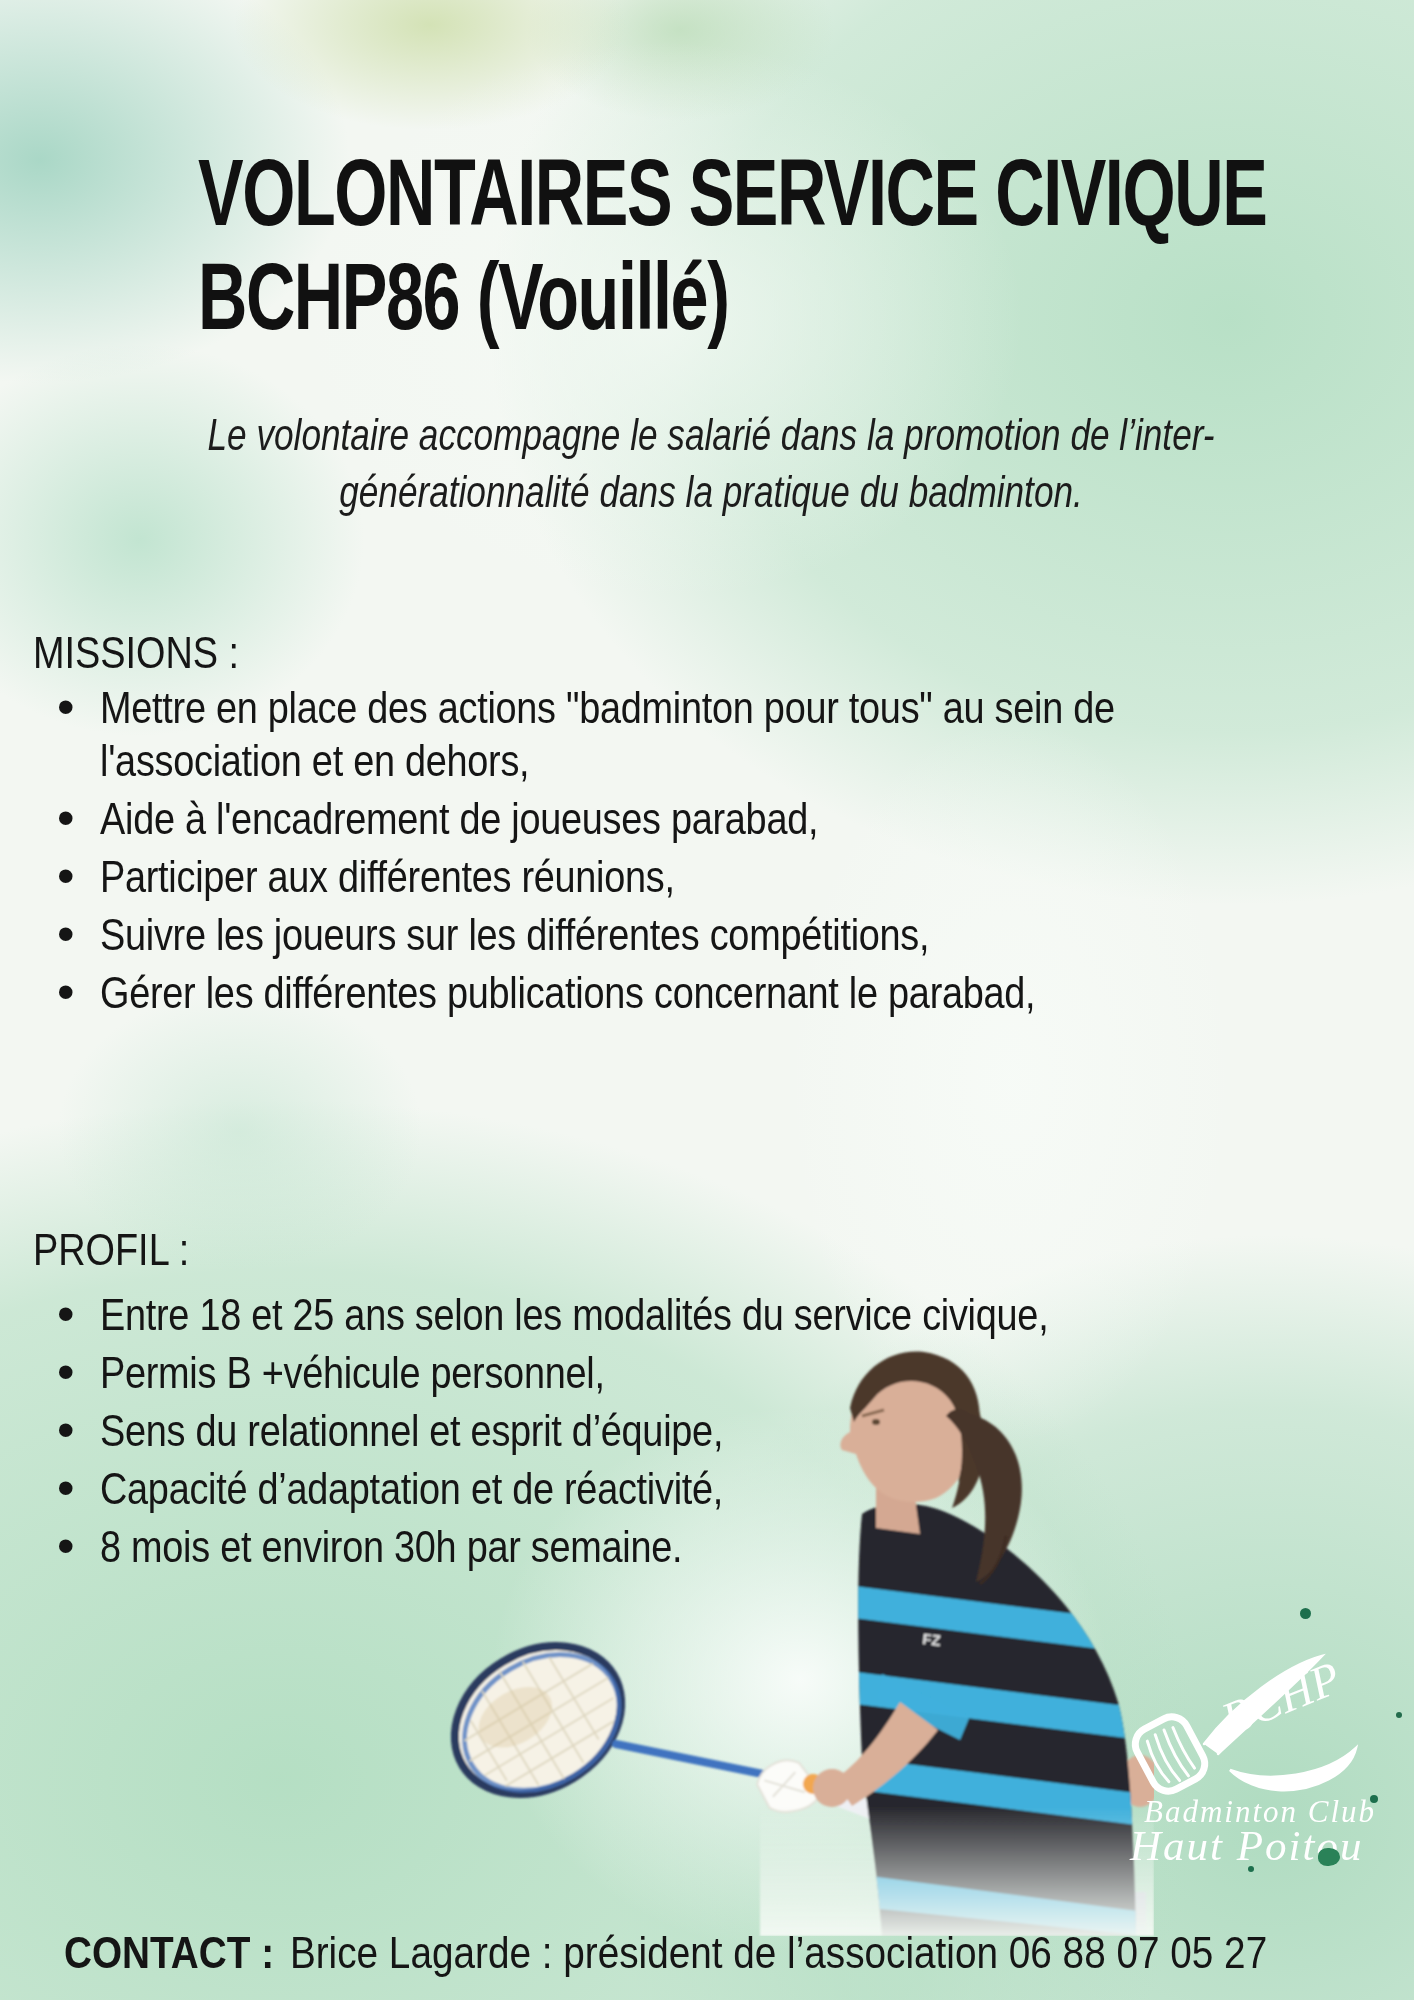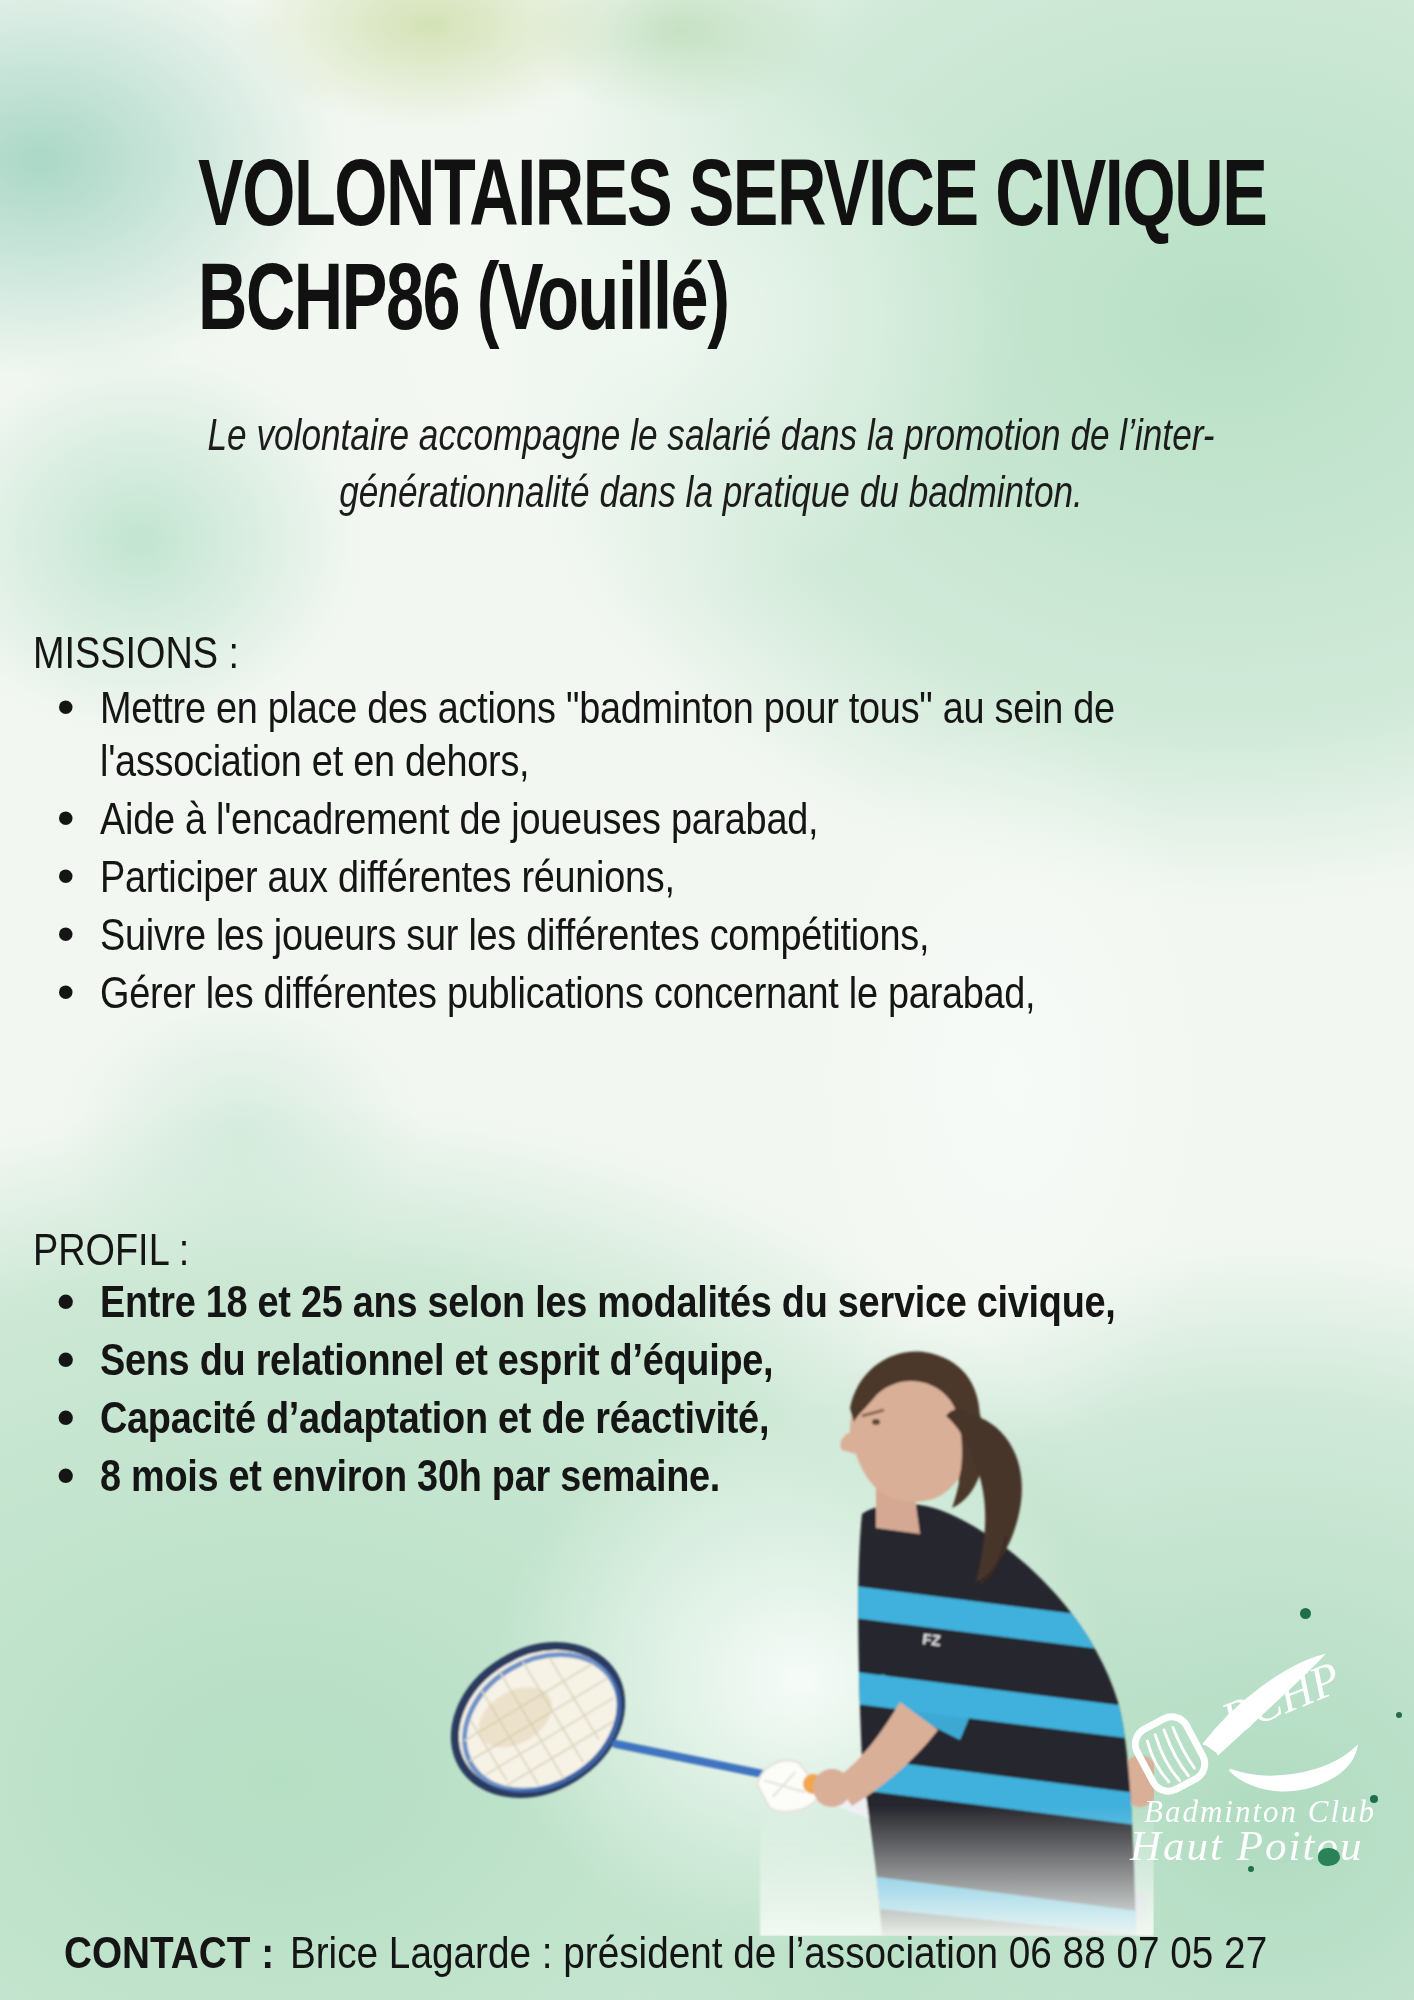--- a/index.html
+++ b/index.html
@@ -26,21 +26,21 @@
   .subtitle{position:absolute;top:402px;left:0;width:100%;text-align:center;font-style:italic;color:#1c1c1c;}
   .subtitle .tl{display:block;font-size:44px;line-height:57px;white-space:nowrap;
     transform:scaleX(.80);transform-origin:50% 50%;}
   .txt-section{position:absolute;left:33px;width:1370px;}
   .sec-missions{top:629px;}
   .sec-profil{top:1226px;}
   .txt-section h2{margin:0;font-size:44px;font-weight:400;line-height:48px;}
   .txt-section h2 span{display:inline-block;white-space:nowrap;transform:scaleX(.86);transform-origin:0 50%;}
   .blist{list-style:none;margin:0;padding:0;}
   .sec-missions .blist{margin-top:4px;}
-  .sec-profil .blist{margin-top:1px;font-weight:bold;}
+  .sec-profil .blist{margin-top:14px;}
   .blist li{position:relative;padding-left:67px;margin-bottom:5px;}
   .blist li::before{content:"\2022";position:absolute;left:24px;top:0;font-size:50px;line-height:53px;}
   .blist .tline{display:block;font-size:44px;line-height:53px;letter-spacing:-.3px;white-space:nowrap;
     transform:scaleX(.86);transform-origin:0 50%;}
   .contact{position:absolute;left:32px;top:1926px;white-space:nowrap;margin-left:32px;}
   .contact .wrap{display:inline-block;transform:scaleX(.88);transform-origin:0 50%;font-size:44px;line-height:53px;white-space:nowrap;}
   .contact .lbl{font-weight:800;margin-right:18px;}
   .player{position:absolute;left:430px;top:1336px;width:724px;height:600px;}
   .logo{position:absolute;left:1118px;top:1632px;width:292px;height:246px;}
   .splat{position:absolute;border-radius:50%;}
@@ -80,20 +80,23 @@
           <span class="tline">Gérer les différentes publications concernant le parabad,</span>
         </li>
       </ul>
   </section>
 
   <section class="txt-section sec-profil">
     <h2><span>PROFIL :</span></h2>
     <ul class="blist">
         <li>
           <span class="tline">Entre 18 et 25 ans selon les modalités du service civique,</span>
+        </li>
+        <li>
+          <span class="tline">Permis B +véhicule personnel,</span>
         </li>
         <li>
           <span class="tline">Sens du relationnel et esprit d’équipe,</span>
         </li>
         <li>
           <span class="tline">Capacité d’adaptation et de réactivité,</span>
         </li>
         <li>
           <span class="tline">8 mois et environ 30h par semaine.</span>
         </li>

